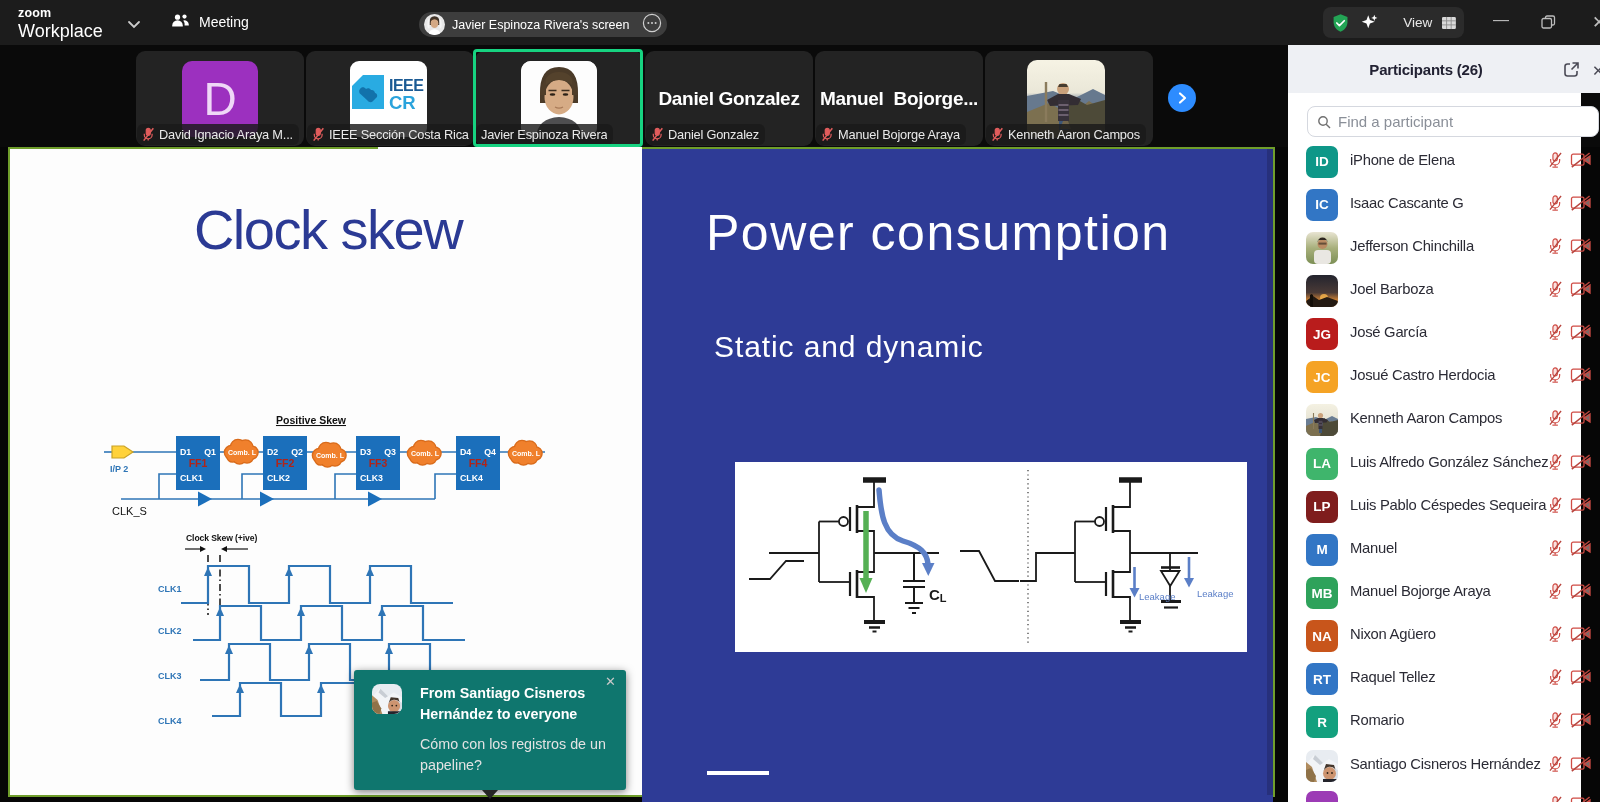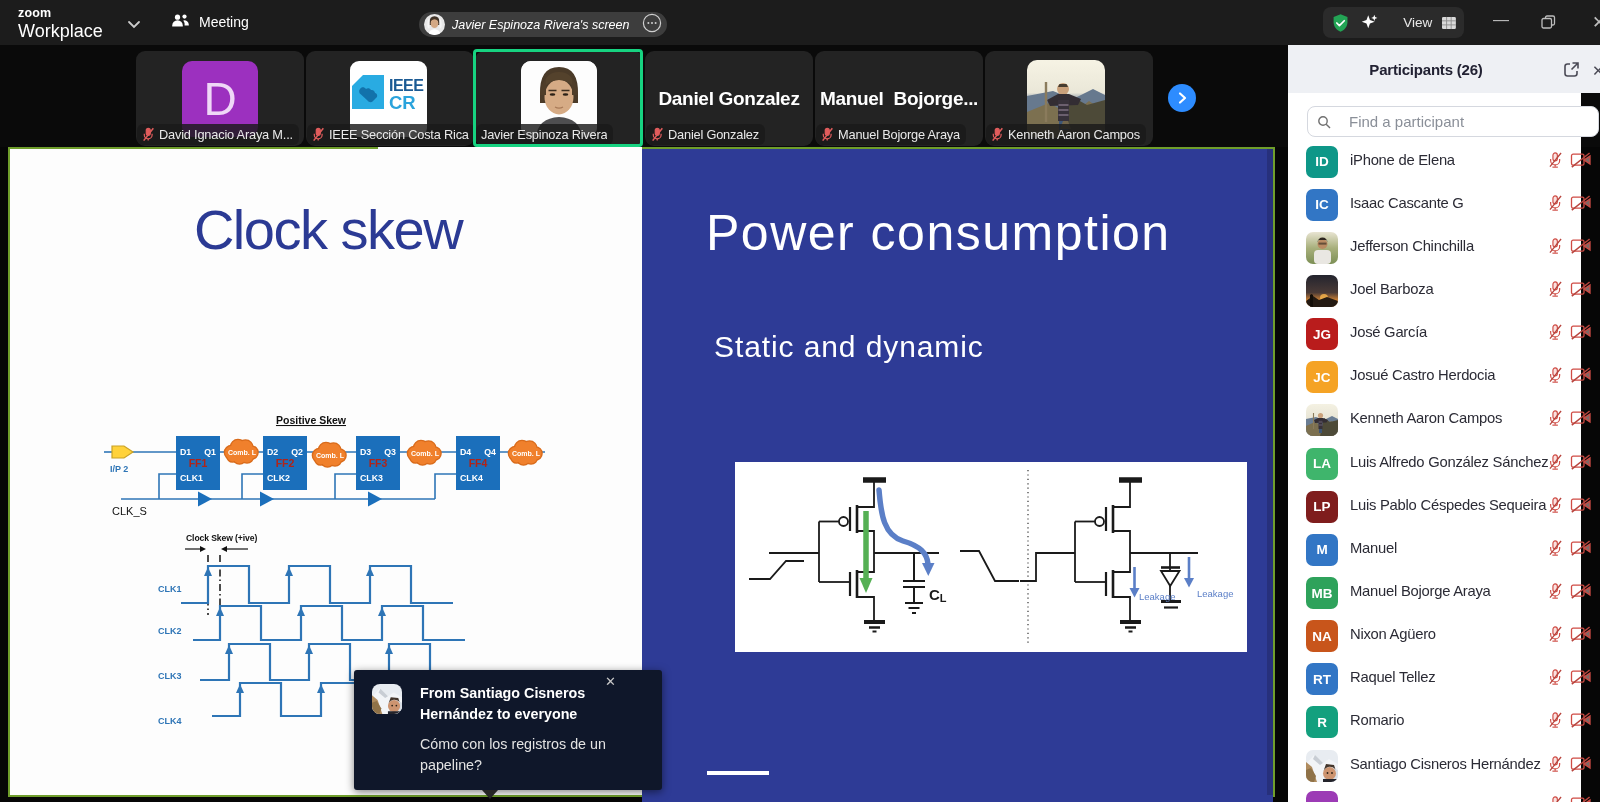--- a/index.html
+++ b/index.html
@@ -6,21 +6,21 @@
 html,body { width:1600px; height:802px; background:#000; overflow:hidden;
   font-family:"Liberation Sans", sans-serif; }
 #page { position:relative; width:1600px; height:802px; background:#060606; }
 .abs { position:absolute; }
 #topbar { left:0; top:0; width:1600px; height:45px; background:#1c1c1c; }
 #zlogo { left:18px; top:7px; color:#fff; line-height:1; }
 #zlogo .z1 { font-size:12.5px; font-weight:bold; letter-spacing:.2px; }
 #zlogo .z2 { font-size:18px; margin-top:2px; }
 #meetTab { left:171px; top:13px; color:#fff; font-size:14px; display:flex; align-items:center; gap:9px;}
 #sharePill { left:419px; top:12px; width:248px; height:25px; background:#3d3d3d; border-radius:13px;
-  display:flex; align-items:center; color:#fff; font-size:12.5px; padding:0 5px; gap:7px;font-style:italic;}
+  display:flex; align-items:center; color:#fff; font-size:12.5px; padding:0 5px; gap:7px;}
 #rightPill { left:1323px; top:7px; width:141px; height:31px; background:#2b2b2b; border-radius:8px;
   display:flex; align-items:center; gap:10px; padding:0 8px; color:#e8e8e8; font-size:13.5px;}
 .winbtn { color:#bdbdbd; }
 #strip { left:0; top:45px; width:1600px; height:102px; background:#0a0a0a; }
 .tile { position:absolute; top:51px; width:168px; height:95px; background:#232323; border-radius:9px; overflow:hidden;}
 .tlabel { position:absolute; left:1px; bottom:1px; height:21px; background:rgba(26,26,26,.82);
   border-radius:6px; display:flex; align-items:center; padding:0 6px 0 5px; gap:4px;
   color:#e9e9e9; font-size:12.8px; letter-spacing:-.2px; white-space:nowrap; z-index:3;}
 .bigname { position:absolute; width:100%; top:37px; text-align:center; color:#fff; font-weight:bold; font-size:19px; letter-spacing:-.3px; white-space:nowrap;}
 #tile3sel { left:473px; top:49px; width:170px; height:98px; border:3px solid #17d381; border-radius:4px; z-index:4;}
@@ -29,34 +29,34 @@
 #share { left:8px; top:147px; width:1267px; height:650px; border:2px solid #6f9e2b; background:#fff;}
 #share2 { }
 #slideL { left:0px; top:0px; width:632px; height:646px; background:#fdfdfd; }
 #slideR { left:632px; top:0px; width:631px; height:772px; background:#2e3b96; }
 #ctitle { left:0; right:0; top:48px; text-align:center; color:#2b3a94; font-size:56px; letter-spacing:-1.5px; padding-left:4px;}
 #ptitle { left:64px; top:55px; color:#fff; font-size:50px; letter-spacing:1.5px; }
 #psub { left:72px; top:181px; color:#fff; font-size:30px; letter-spacing:.9px; }
 #pimg { left:45px; top:313px; width:512px; height:190px; background:#fff;margin-left:48px; }
 #pline { left:65px; top:622px; width:62px; height:4px; background:#fff; }
 #redge { left:625px; top:0; width:6px; height:646px; background:#27307c; }
-#chatpop { left:354px; top:670px; width:308px; height:120px; background:#0f172a; color:#fff; z-index:30; border-radius:3px;
+#chatpop { left:354px; top:670px; width:272px; height:120px; background:#0f766e; color:#fff; z-index:30; border-radius:3px;
   box-shadow:0 2px 8px rgba(0,0,0,.5);}
 #chatpop .tri { position:absolute; left:128px; top:120px; width:0; height:0;
   border-left:8px solid transparent; border-right:8px solid transparent; border-top:9px solid #252525;}
 #cav { left:18px; top:14px; width:30px; height:30px; border-radius:8px; overflow:hidden;}
 #ctitle2 { left:66px; top:13px; font-weight:bold; font-size:14.3px; line-height:21px; color:#fff;}
 #cmsg { left:66px; top:64px; font-size:14.3px; line-height:21px; color:#e3e3e3;}
 #cx { left:251px; top:4px; color:#c9c9c9; font-size:13px;}
 #panel { left:1288px; top:45px; width:293px; height:757px; background:#fff; }
 #phead { left:0; top:0; width:312px; height:48px; background:#eef0f4; display:flex; align-items:center; justify-content:center;
   color:#222233; font-weight:bold; font-size:15px; letter-spacing:-.2px; padding-right:36px;}
 
 #searchbox { left:19px; top:61px; width:292px; height:31px; border:1px solid #d5d8df; border-radius:8px; background:#fff;
-  display:flex; align-items:center; padding:0 9px; gap:18px; color:#8a8f98; font-size:15px;}
+  display:flex; align-items:center; padding:0 9px; gap:7px; color:#8a8f98; font-size:15px;}
 .prow { position:absolute; left:0; width:312px; height:43px; }
 .pav { position:absolute; left:18px; top:6px; width:32px; height:32px; border-radius:7px; color:#fff;
   font-weight:bold; font-size:13.5px; display:flex; align-items:center; justify-content:center; overflow:hidden;}
 .pname { position:absolute; left:62px; top:12px; font-size:14.8px; letter-spacing:-.25px; color:#2b2b35; white-space:nowrap;}
 .picons { position:absolute; right:8px; top:11px; display:flex; gap:7px; align-items:center;}
 </style>
 </head>
 <body>
 <div id="page">
   <div id="topbar" class="abs"></div>

